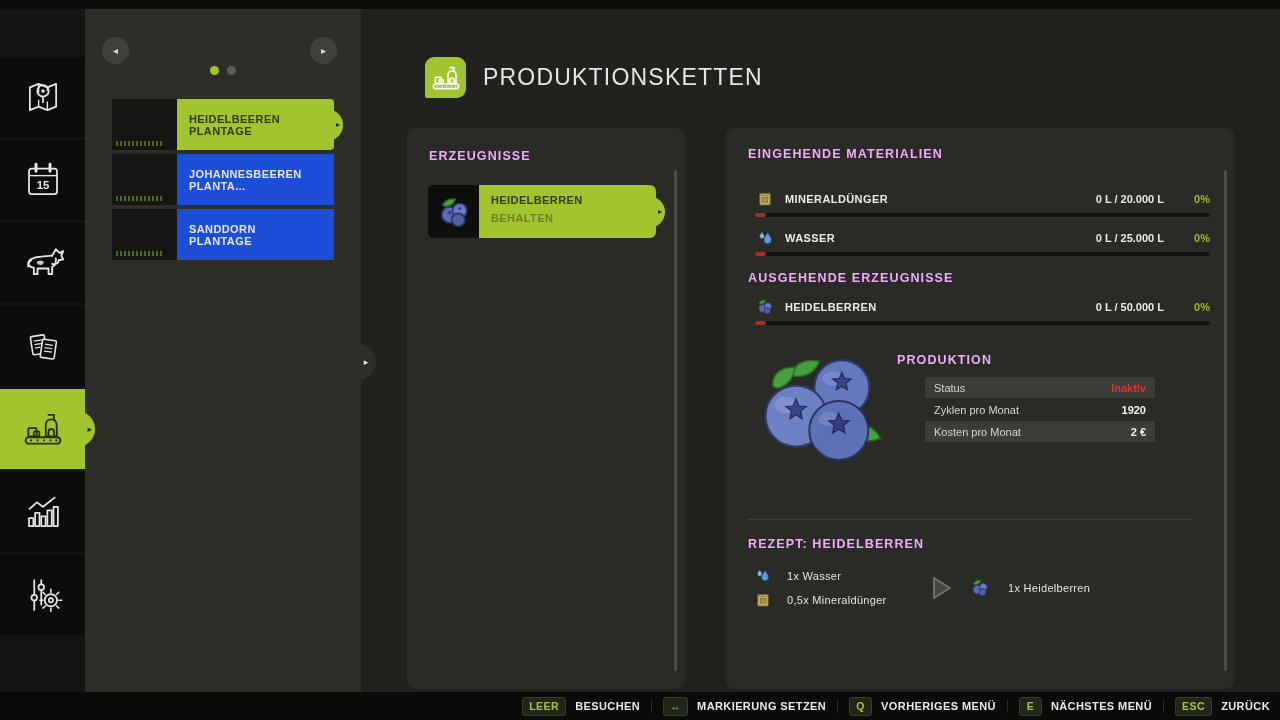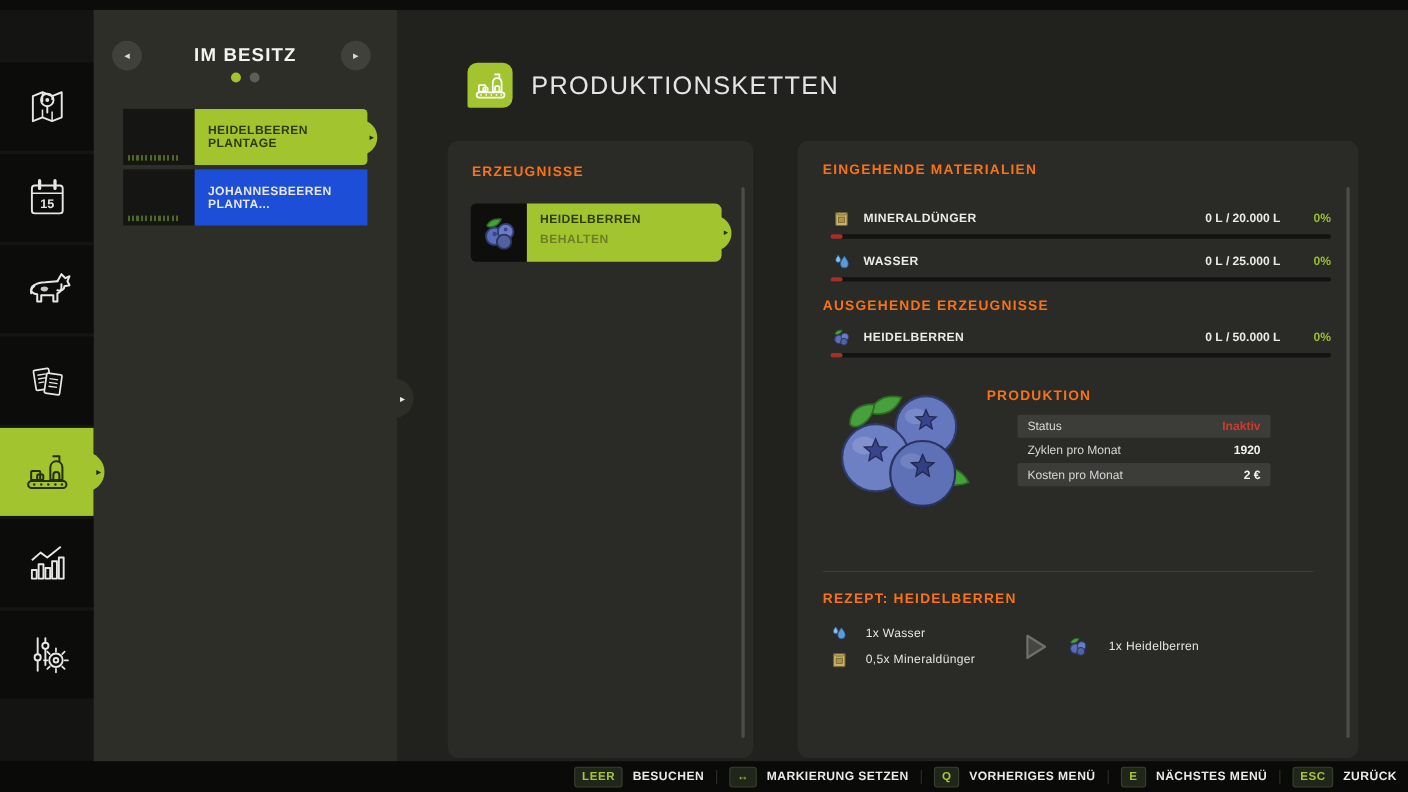--- a/index.html
+++ b/index.html
@@ -48,21 +48,21 @@
   .apptitle{position:absolute;left:425px;top:57px;display:flex;align-items:center;gap:17px;}
   .appicon{width:41px;height:41px;background:#a2c52f;border-radius:9px 9px 9px 2px;color:#fdfdfb;
            display:flex;align-items:center;justify-content:center;}
   .apptitle h1{margin:0;font-size:23px;color:#e5e5e5;font-weight:normal;letter-spacing:1.2px;}
 
   
   .panel{position:absolute;top:128px;background:#2a2a27;border-radius:10px;}
   .products{left:407px;width:278px;height:561px;}
   .details{left:725px;width:510px;height:561px;}
   .vscroll{position:absolute;right:8px;top:42px;bottom:18px;width:3px;background:#4c4c48;border-radius:2px;}
-  .sechead{font-size:12.5px;font-weight:bold;color:#f97316;letter-spacing:1.1px;}
+  .sechead{font-size:12.5px;font-weight:bold;color:#f0abfc;letter-spacing:1.1px;}
 
   .ptitle{position:absolute;left:22px;top:21px;}
   .pcard{position:absolute;left:21px;top:57px;width:228px;height:53px;display:flex;cursor:pointer;}
   .pthumb{width:51px;height:53px;background:#0e0e0c;border-radius:5px 0 0 5px;flex:none;
           display:flex;align-items:center;justify-content:center;}
   .pbody{flex:1;background:#a2c52f;border-radius:0 6px 6px 0;position:relative;
          padding:9px 12px;box-sizing:border-box;}
   .pname{font-size:11px;font-weight:bold;color:#2f3c09;letter-spacing:.4px;}
   .pmode{font-size:11px;font-weight:bold;color:#6d8022;letter-spacing:.4px;margin-top:6px;}
 
@@ -203,21 +203,20 @@
           <path d="M33 21 v-3.5 M33 39 v3.5 M24 30 h-3.5 M42 30 h3.5 M26.5 23.5 l-2.5-2.5 M39.5 36.5 l2.5 2.5 M26.5 36.5 l-2.5 2.5 M39.5 23.5 l2.5-2.5" stroke-width="1.8"></path>
         </svg>
       </span>
     </div>
   </aside>
 
   <section class="ownedcol">
     <div class="pgbtn left">
       <span>◂</span>
     </div>
-    <div class="pgtitle">IM BESITZ</div>
     <div class="pgbtn right">
       <span>▸</span>
     </div>
     <div class="dots">
       <span class="dot on"></span>
       <span class="dot"></span>
     </div>
 
     <div class="list">
       <div class="litem selected">
@@ -226,20 +225,26 @@
           </div>
         <div class="llabel">HEIDELBEEREN PLANTAGE</div>
         <span class="gbump"></span>
         <span class="gtip">▸</span>
       </div>
       <div class="litem">
         <div class="lthumb">
             <span class="wm"></span>
           </div>
         <div class="llabel">JOHANNESBEEREN PLANTA...</div>
+      </div>
+      <div class="litem">
+        <div class="lthumb">
+            <span class="wm"></span>
+          </div>
+        <div class="llabel">SANDDORN PLANTAGE</div>
       </div>
     </div>
   </section>
 
   <div class="col-handle">
     <span>▸</span>
   </div>
 
   <div class="topstrip"></div>
 

